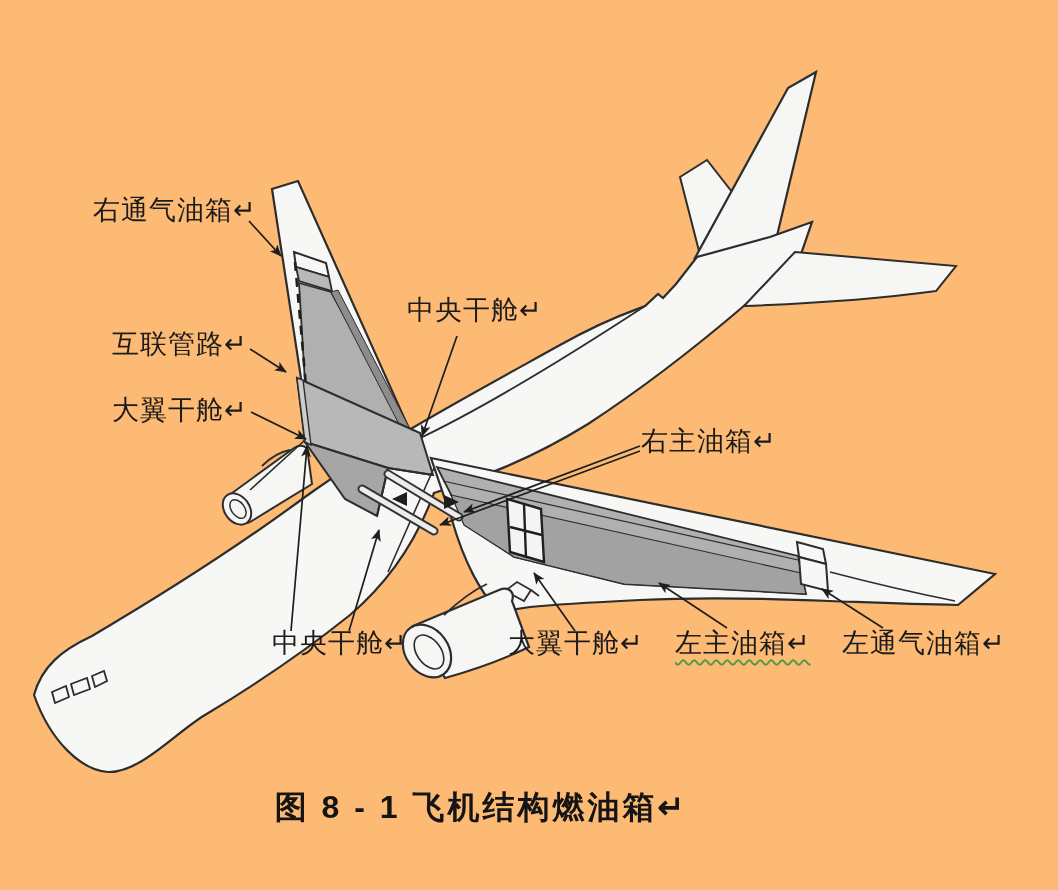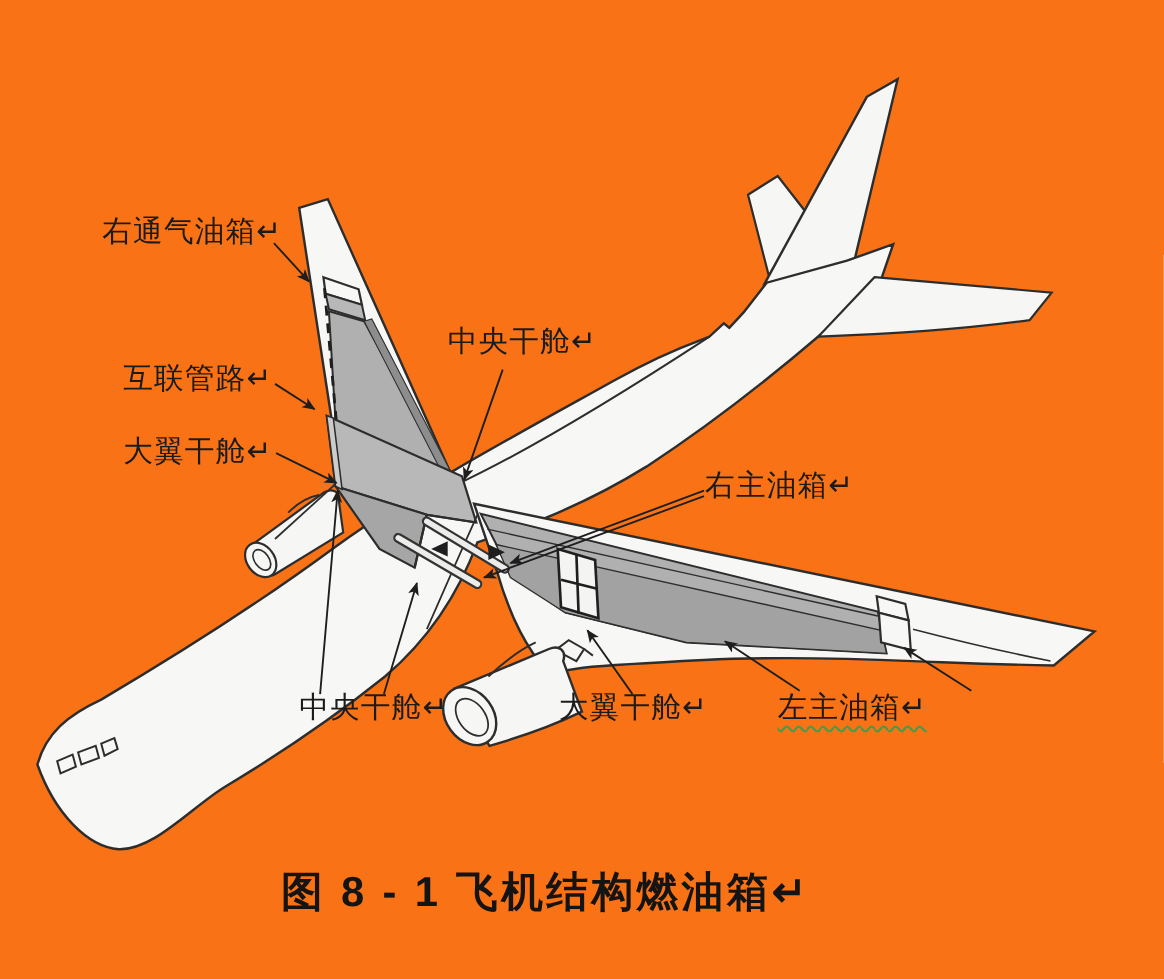--- a/index.html
+++ b/index.html
@@ -1,35 +1,34 @@
 <!DOCTYPE html>
 <html><head>
 <meta charset="utf-8">
 <style>
   html,body { margin:0; padding:0; }
   .stage {
     position:relative; width:1058px; height:890px;
-    background:#f97316; overflow:hidden;
+    background:#fdba74; overflow:hidden;
     font-family:"Liberation Sans", sans-serif;
   }
   .stage svg { position:absolute; left:0; top:0; }
   .lbl {
     position:absolute; font-size:27px; font-weight:500; color:#1b1b1b;
     letter-spacing:1px; white-space:nowrap; line-height:1;
     font-family:"Liberation Sans", sans-serif;
   }
   .squiggle {
     text-decoration-line:underline; text-decoration-style:wavy;
     text-decoration-color:#4a9a4a; text-decoration-thickness:2px;
     text-underline-offset:7px;
-    margin-left:32px;
   }
   .caption {
-    position:absolute; left:16px; top:786px; width:960px;
-    text-align:center; font-size:38px; font-weight:700; color:#141414;
+    position:absolute; left:1px; top:786px; width:960px;
+    text-align:center; font-size:32px; font-weight:700; color:#141414;
     letter-spacing:3px; font-family:"Liberation Sans", sans-serif;
   }
 </style>
 </head>
 <body>
 
 <div class="stage">
 
   <svg width="1058" height="890" viewBox="0 0 1058 890">
     <defs>
@@ -158,15 +157,16 @@
   </svg>
 
   <div class="lbl" style="left:93px; top:197px;">右通气油箱↵</div>
   <div class="lbl" style="left:112px; top:331px;">互联管路↵</div>
   <div class="lbl" style="left:112px; top:397px;">大翼干舱↵</div>
   <div class="lbl" style="left:407px; top:297px;">中央干舱↵</div>
   <div class="lbl" style="left:641px; top:428px;">右主油箱↵</div>
   <div class="lbl" style="left:272px; top:630px;text-align:right;">中央干舱↵</div>
   <div class="lbl" style="left:508px; top:630px;">大翼干舱↵</div>
   <div class="lbl squiggle" style="left:675px; top:630px;">左主油箱↵</div>
+  <div class="lbl" style="left:842px; top:630px;">左通气油箱↵</div>
 
   <div class="caption">图  8 - 1   飞机结构燃油箱↵</div>
 </div>
 
 </body></html>

